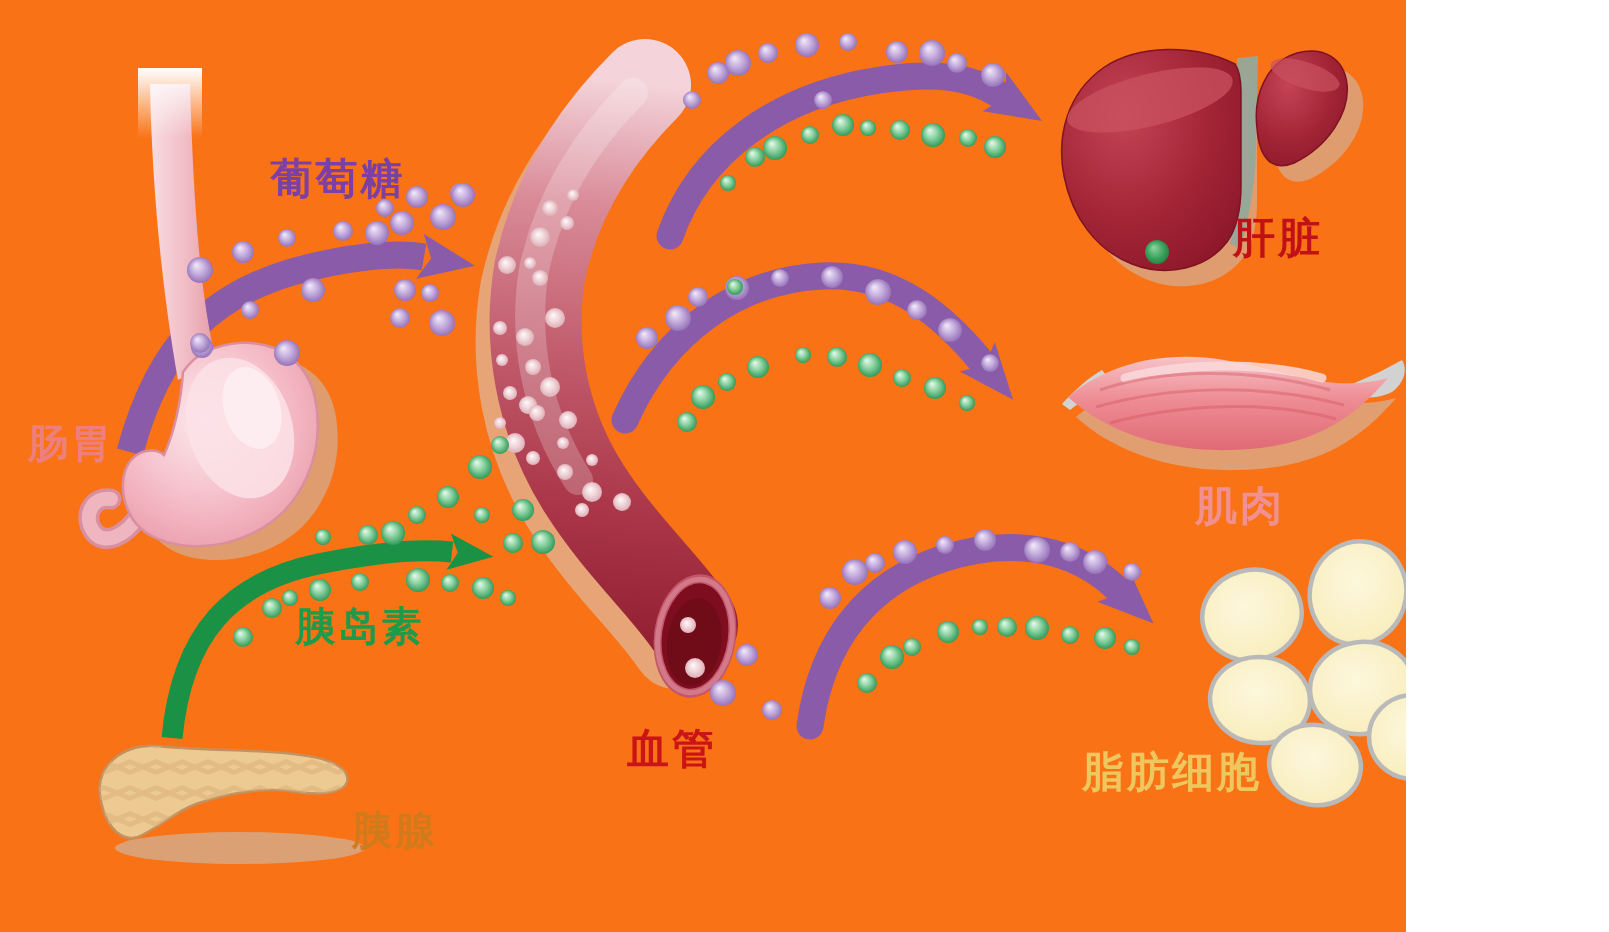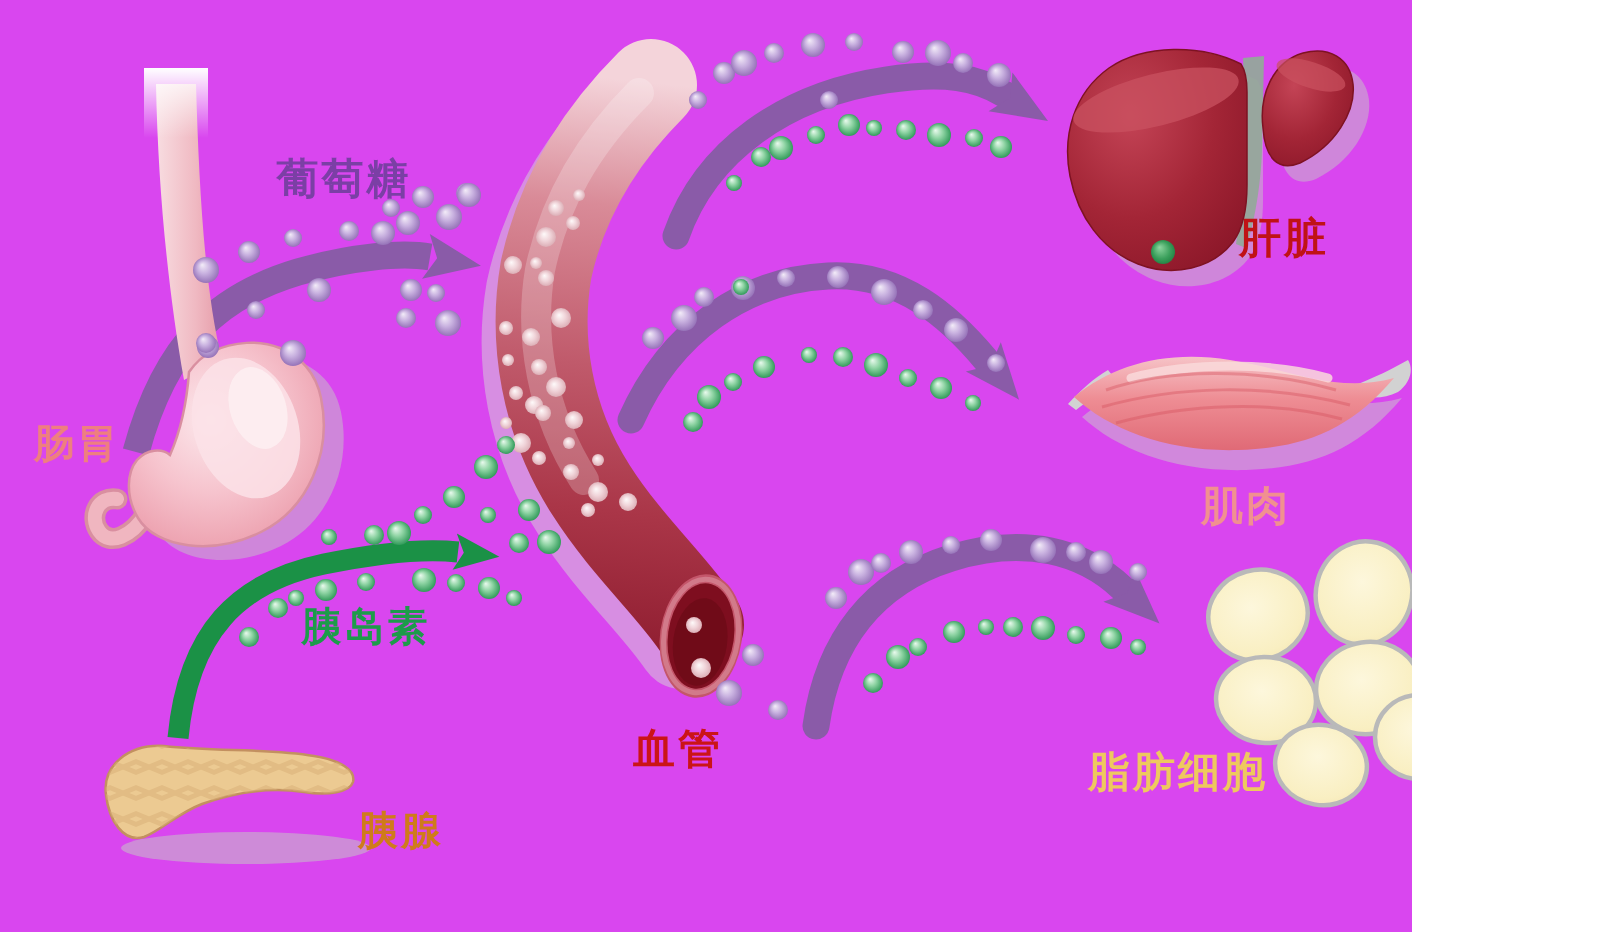--- a/index.html
+++ b/index.html
@@ -1,18 +1,18 @@
 <!DOCTYPE html>
 <html><head>
 <meta charset="utf-8">
 <title>Diagram</title>
 <style>
   html,body{margin:0;padding:0;background:#ffffff;}
-  .stage{position:relative;width:1406px;height:932px;background:#d946ef;overflow:hidden;
-         font-family:"DejaVu Sans","Liberation Sans",sans-serif;padding-left:6px;}
+  .stage{position:relative;width:1406px;height:932px;background:#f97316;overflow:hidden;
+         font-family:"DejaVu Sans","Liberation Sans",sans-serif;}
   svg{display:block}
   .label{font-family:"DejaVu Sans","Liberation Sans",sans-serif;font-weight:700;letter-spacing:3px;}
 </style>
 </head>
 <body>
 
 <div class="stage">
 <svg width="1609" height="932" viewBox="0 0 1609 932">
   <defs>
     <radialGradient id="gpd" cx="0.5" cy="0.5" r="0.55" fx="0.35" fy="0.3">

